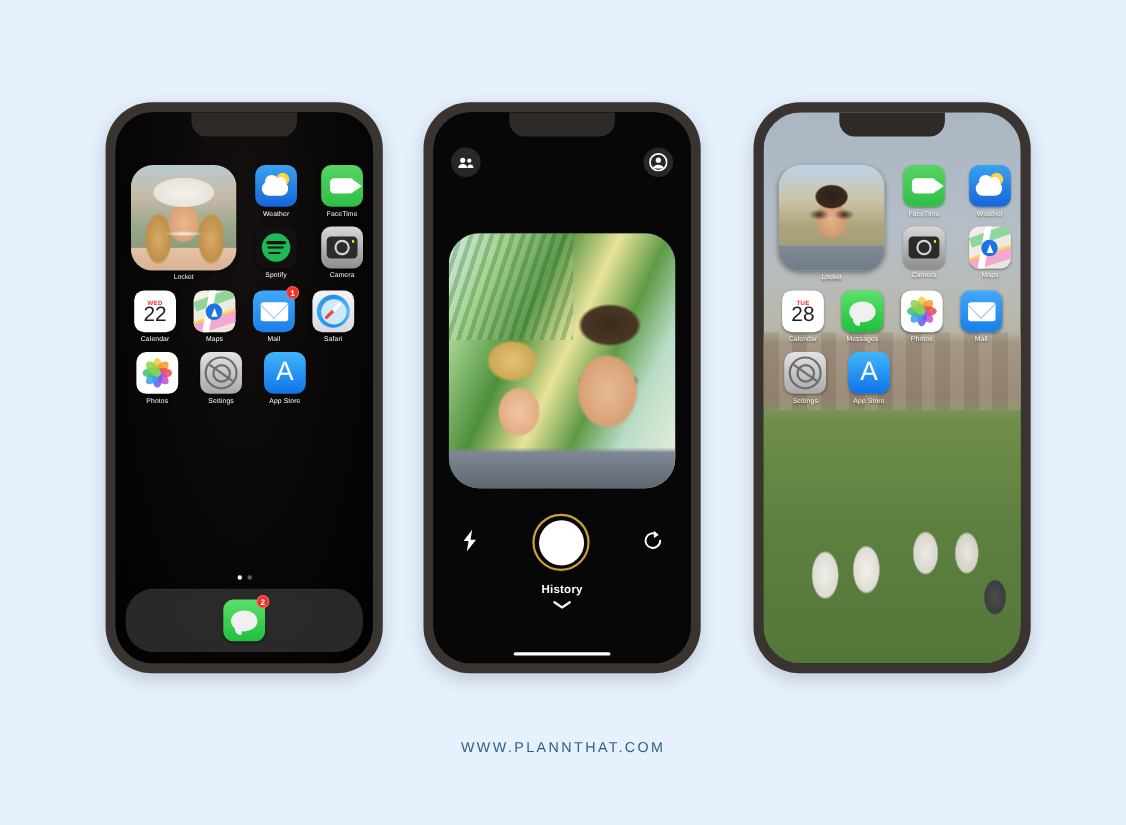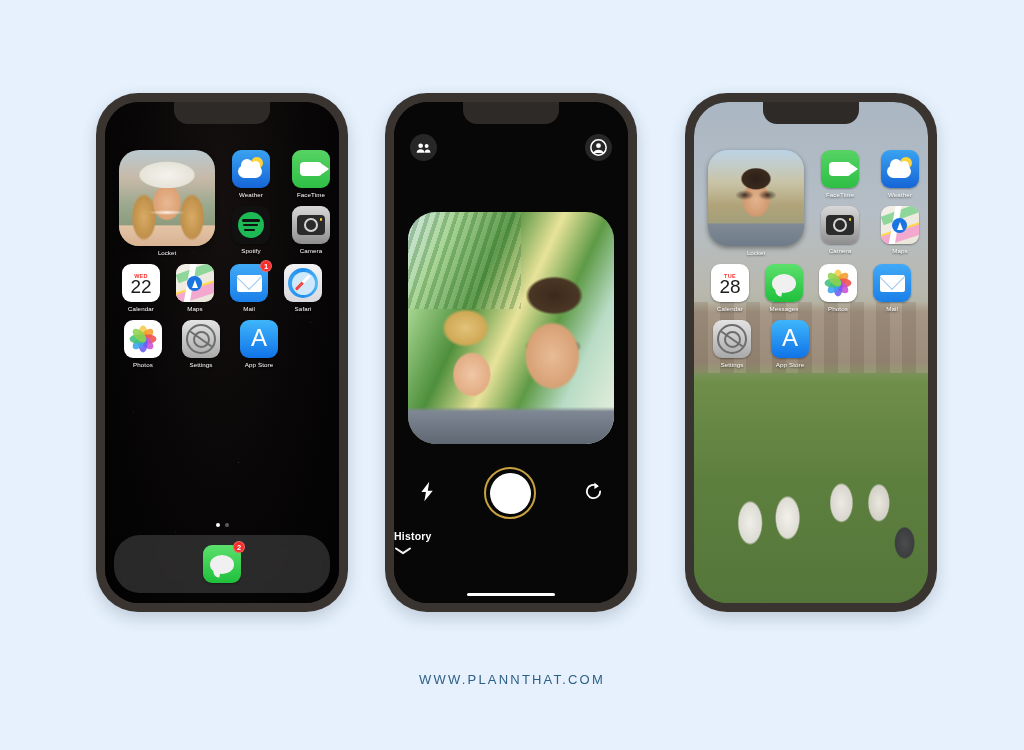--- a/index.html
+++ b/index.html
@@ -348,21 +348,21 @@
     width: 52px; height:52px; border-radius:50%;
     border: 2.6px solid #c8a13f;
     background: transparent;
     display:flex; align-items:center; justify-content:center;
     box-sizing:border-box;
   }
   .shutter-inner { width:41px;height:41px;border-radius:50%;background:#fff; }
   .side-ic { color:#fff; font-size:19px; line-height:1; }
   .history {
     position:absolute; left:0; right:0; bottom:46px;
-    color:#fff; z-index:20;
+    text-align:center; color:#fff; z-index:20;
   }
   .history .lbl { font-size:10.5px; font-weight:bold; letter-spacing:.2px; }
   .history .chev { font-size:11px; margin-top:3px; opacity:.95; }
 
   
   #phone3 { left: 685px; top: 93px; }
   .wall-light {
     position:absolute; inset:0;
     background:
       

